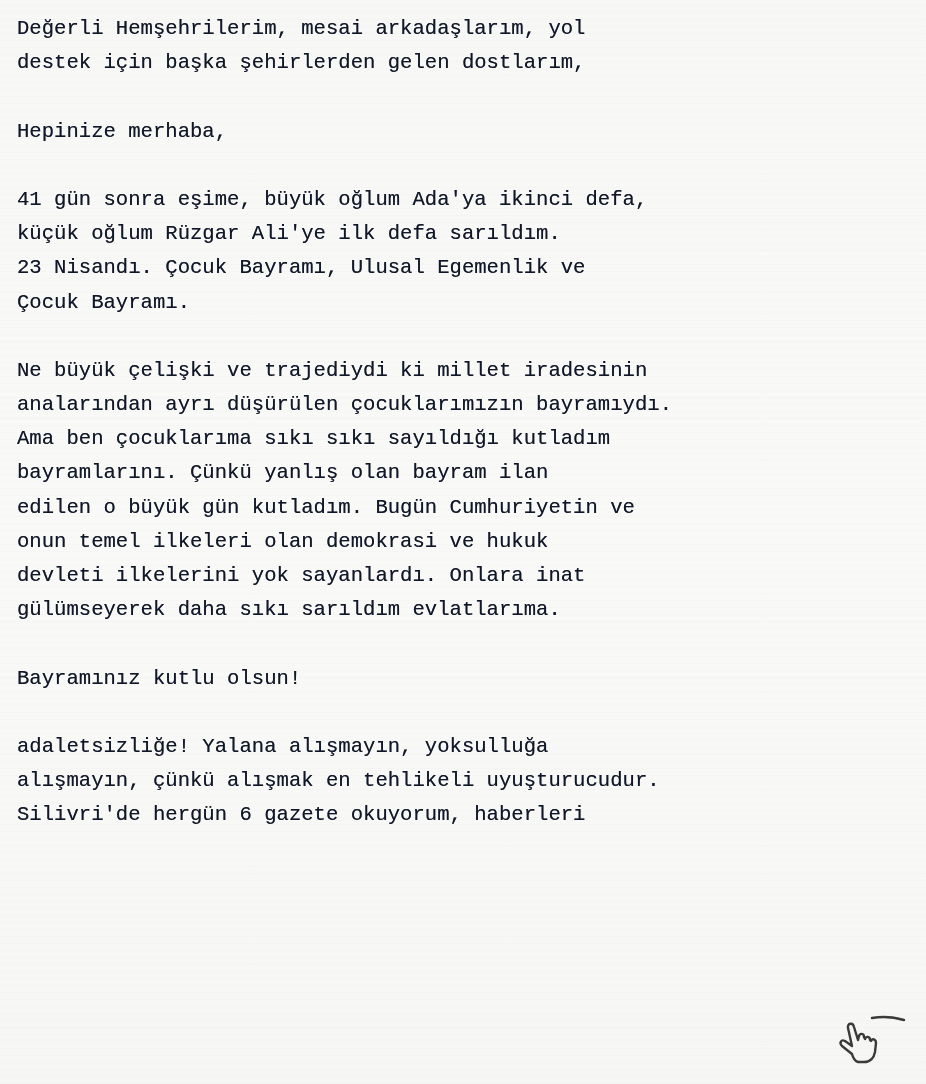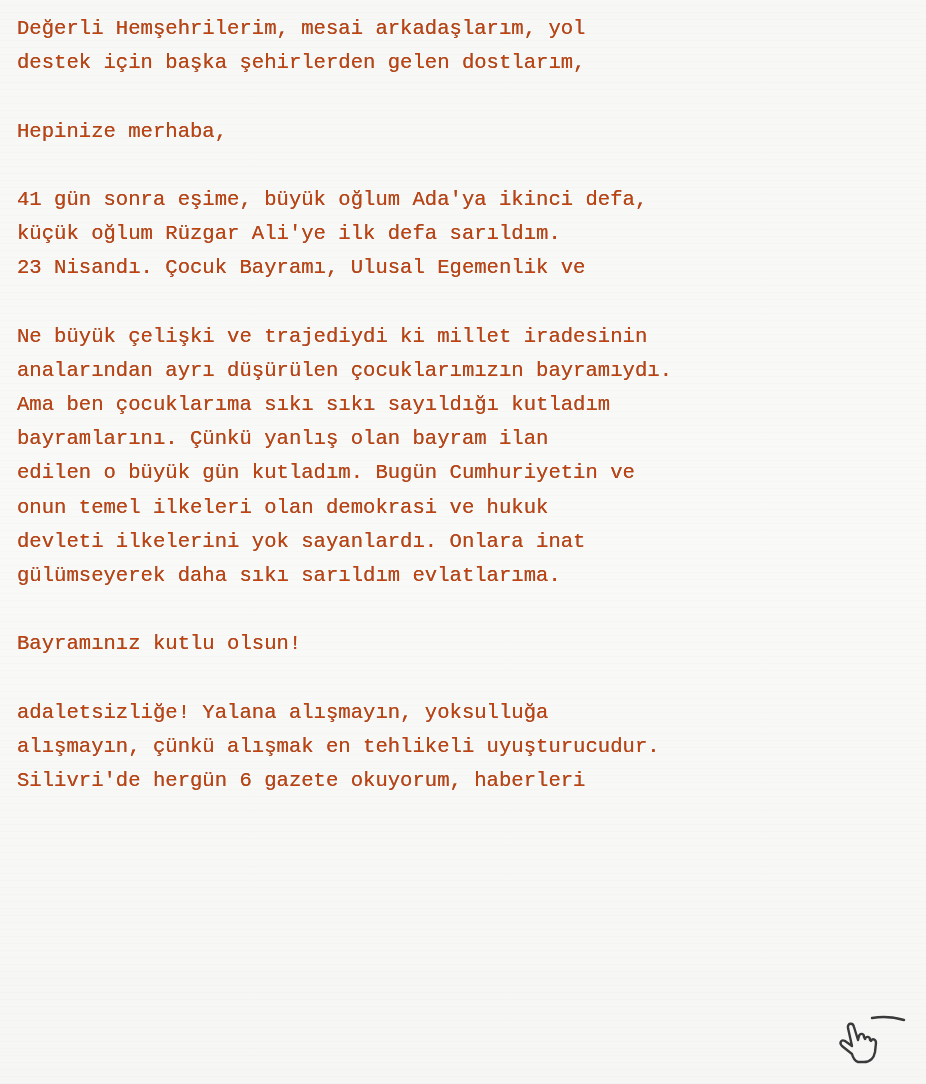--- a/index.html
+++ b/index.html
@@ -21,21 +21,21 @@
         linear-gradient(180deg, #f7f7f6 0%, #f9f9f8 50%, #f6f6f5 100%);
     }
     .letter {
       position: absolute;
       left: 17px;
       top: 12px;
       width: 900px;
       font-family: "Liberation Mono", "DejaVu Sans Mono", monospace;
       font-size: 20.6px;
       line-height: 34.2px;
-      color: #c2410c;
+      color: #0f172a;
       letter-spacing: 0px;
       text-shadow: 0 0 0.6px rgba(0,0,0,0.55);
     }
     .paragraph {
       margin: 0 0 34.2px 0;
     }
     .line {
       display: block;
       white-space: pre;
       height: 34.2px;
@@ -60,20 +60,21 @@
   </div>
 
   <div class="paragraph">
     <span class="line">Hepinize merhaba,</span>
   </div>
 
   <div class="paragraph">
     <span class="line">41 gün sonra eşime, büyük oğlum Ada'ya ikinci defa,</span>
     <span class="line">küçük oğlum Rüzgar Ali'ye ilk defa sarıldım.</span>
     <span class="line">23 Nisandı. Çocuk Bayramı, Ulusal Egemenlik ve</span>
+    <span class="line">Çocuk Bayramı.</span>
   </div>
 
   <div class="paragraph">
     <span class="line">Ne büyük çelişki ve trajediydi ki millet iradesinin</span>
     <span class="line">analarından ayrı düşürülen çocuklarımızın bayramıydı.</span>
     <span class="line">Ama ben çocuklarıma sıkı sıkı sayıldığı kutladım</span>
     <span class="line">bayramlarını. Çünkü yanlış olan bayram ilan</span>
     <span class="line">edilen o büyük gün kutladım. Bugün Cumhuriyetin ve</span>
     <span class="line">onun temel ilkeleri olan demokrasi ve hukuk</span>
     <span class="line">devleti ilkelerini yok sayanlardı. Onlara inat</span>

